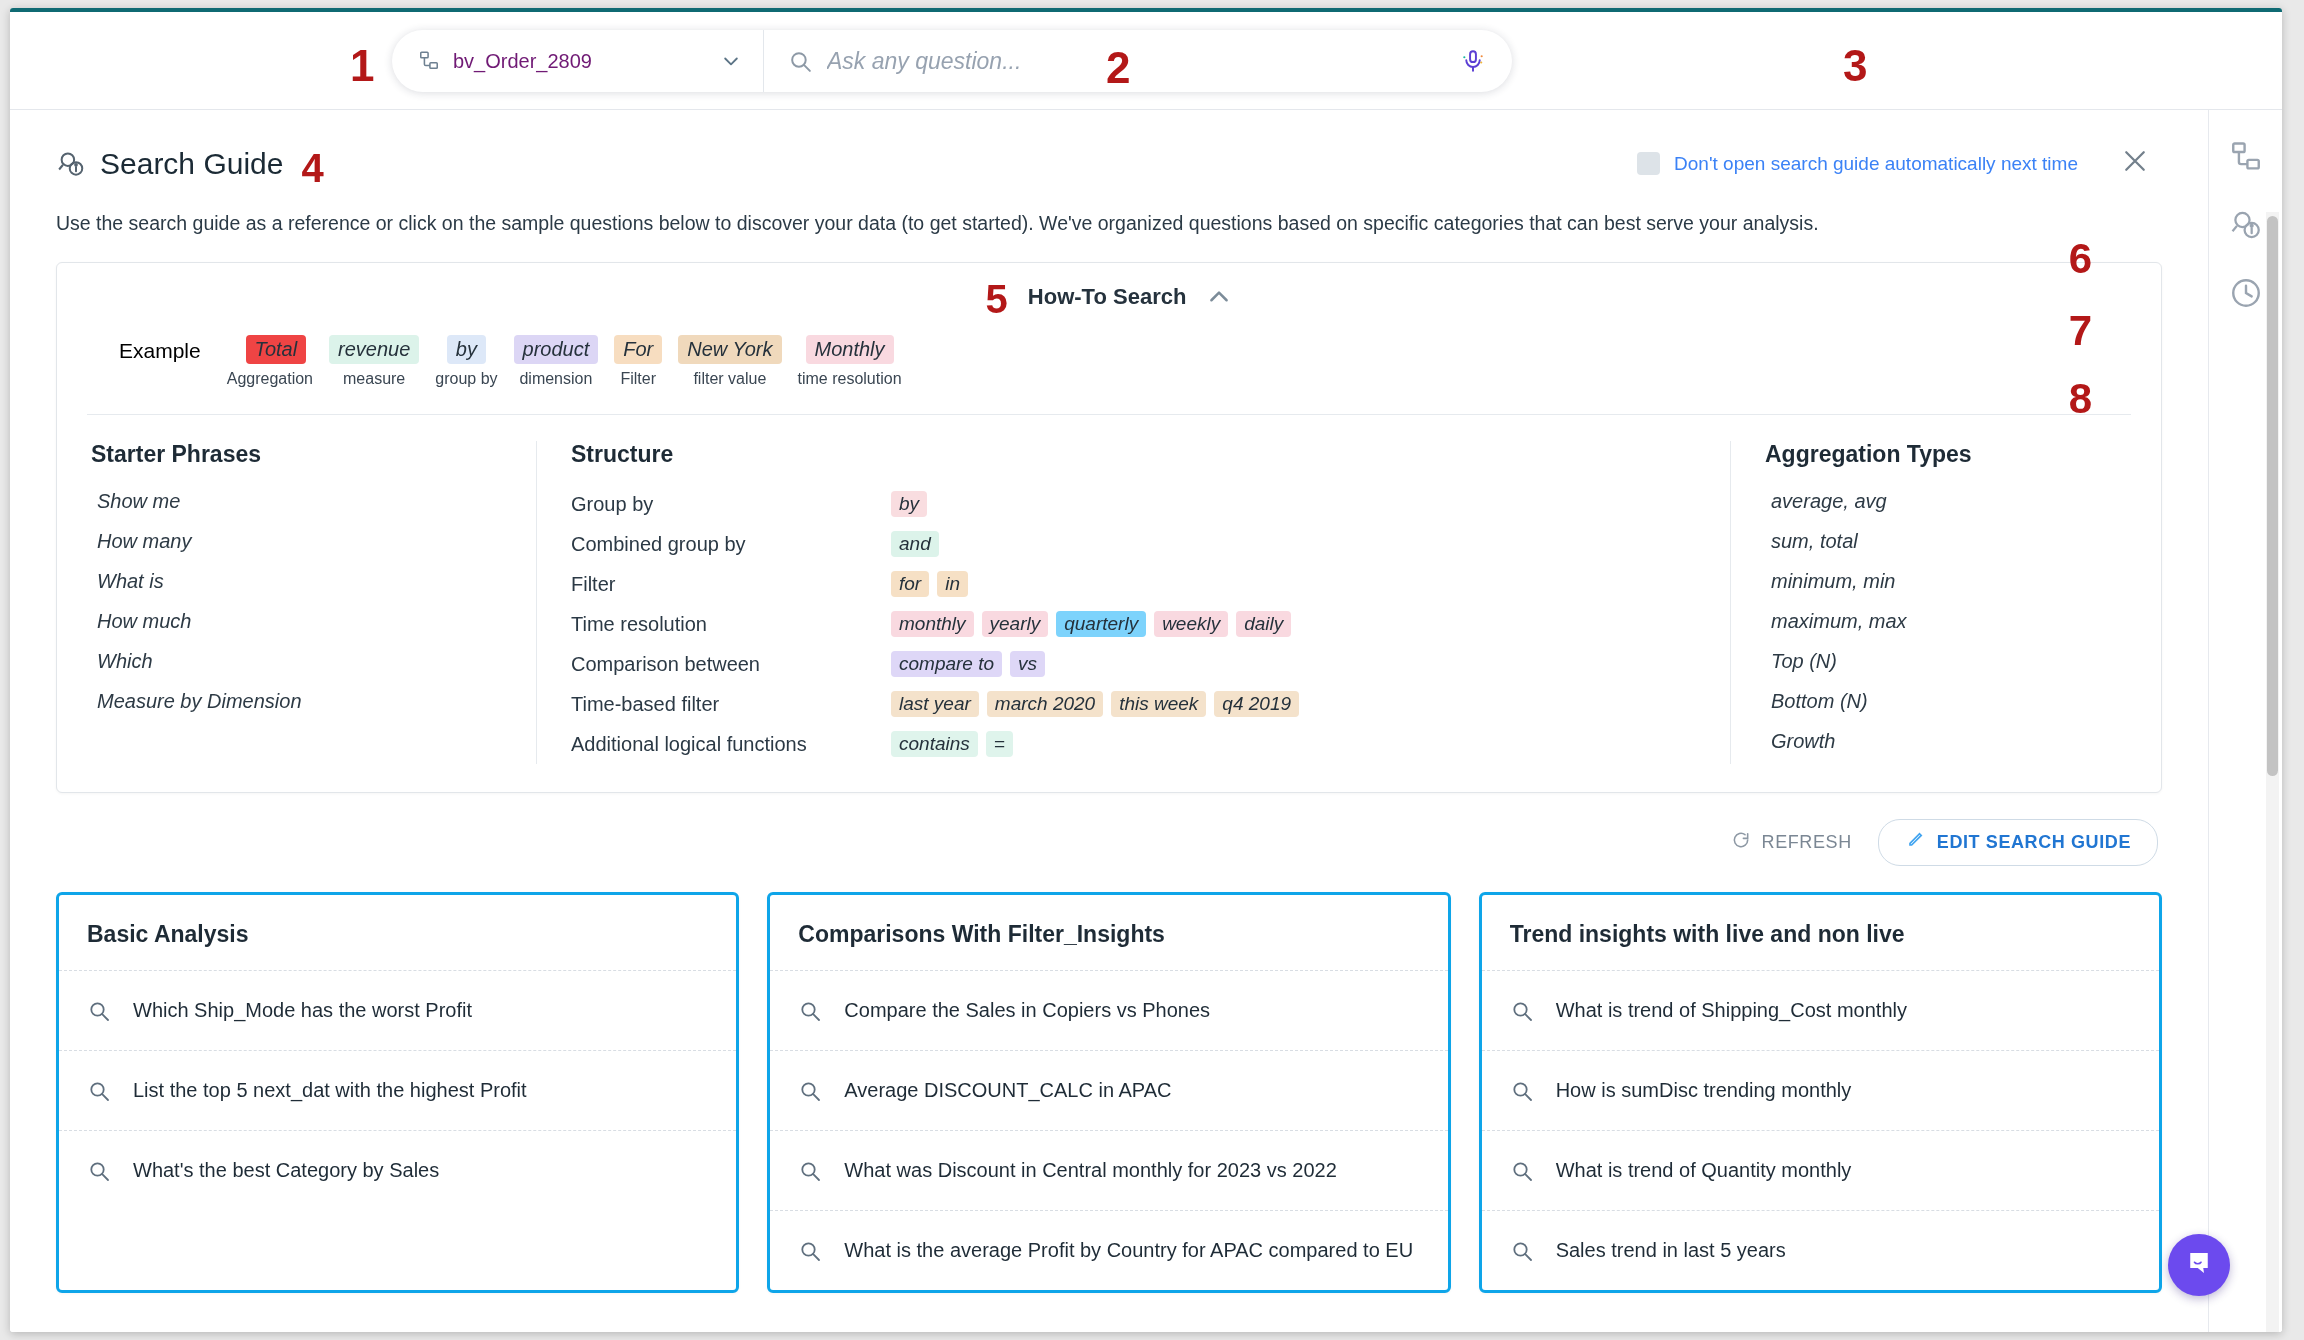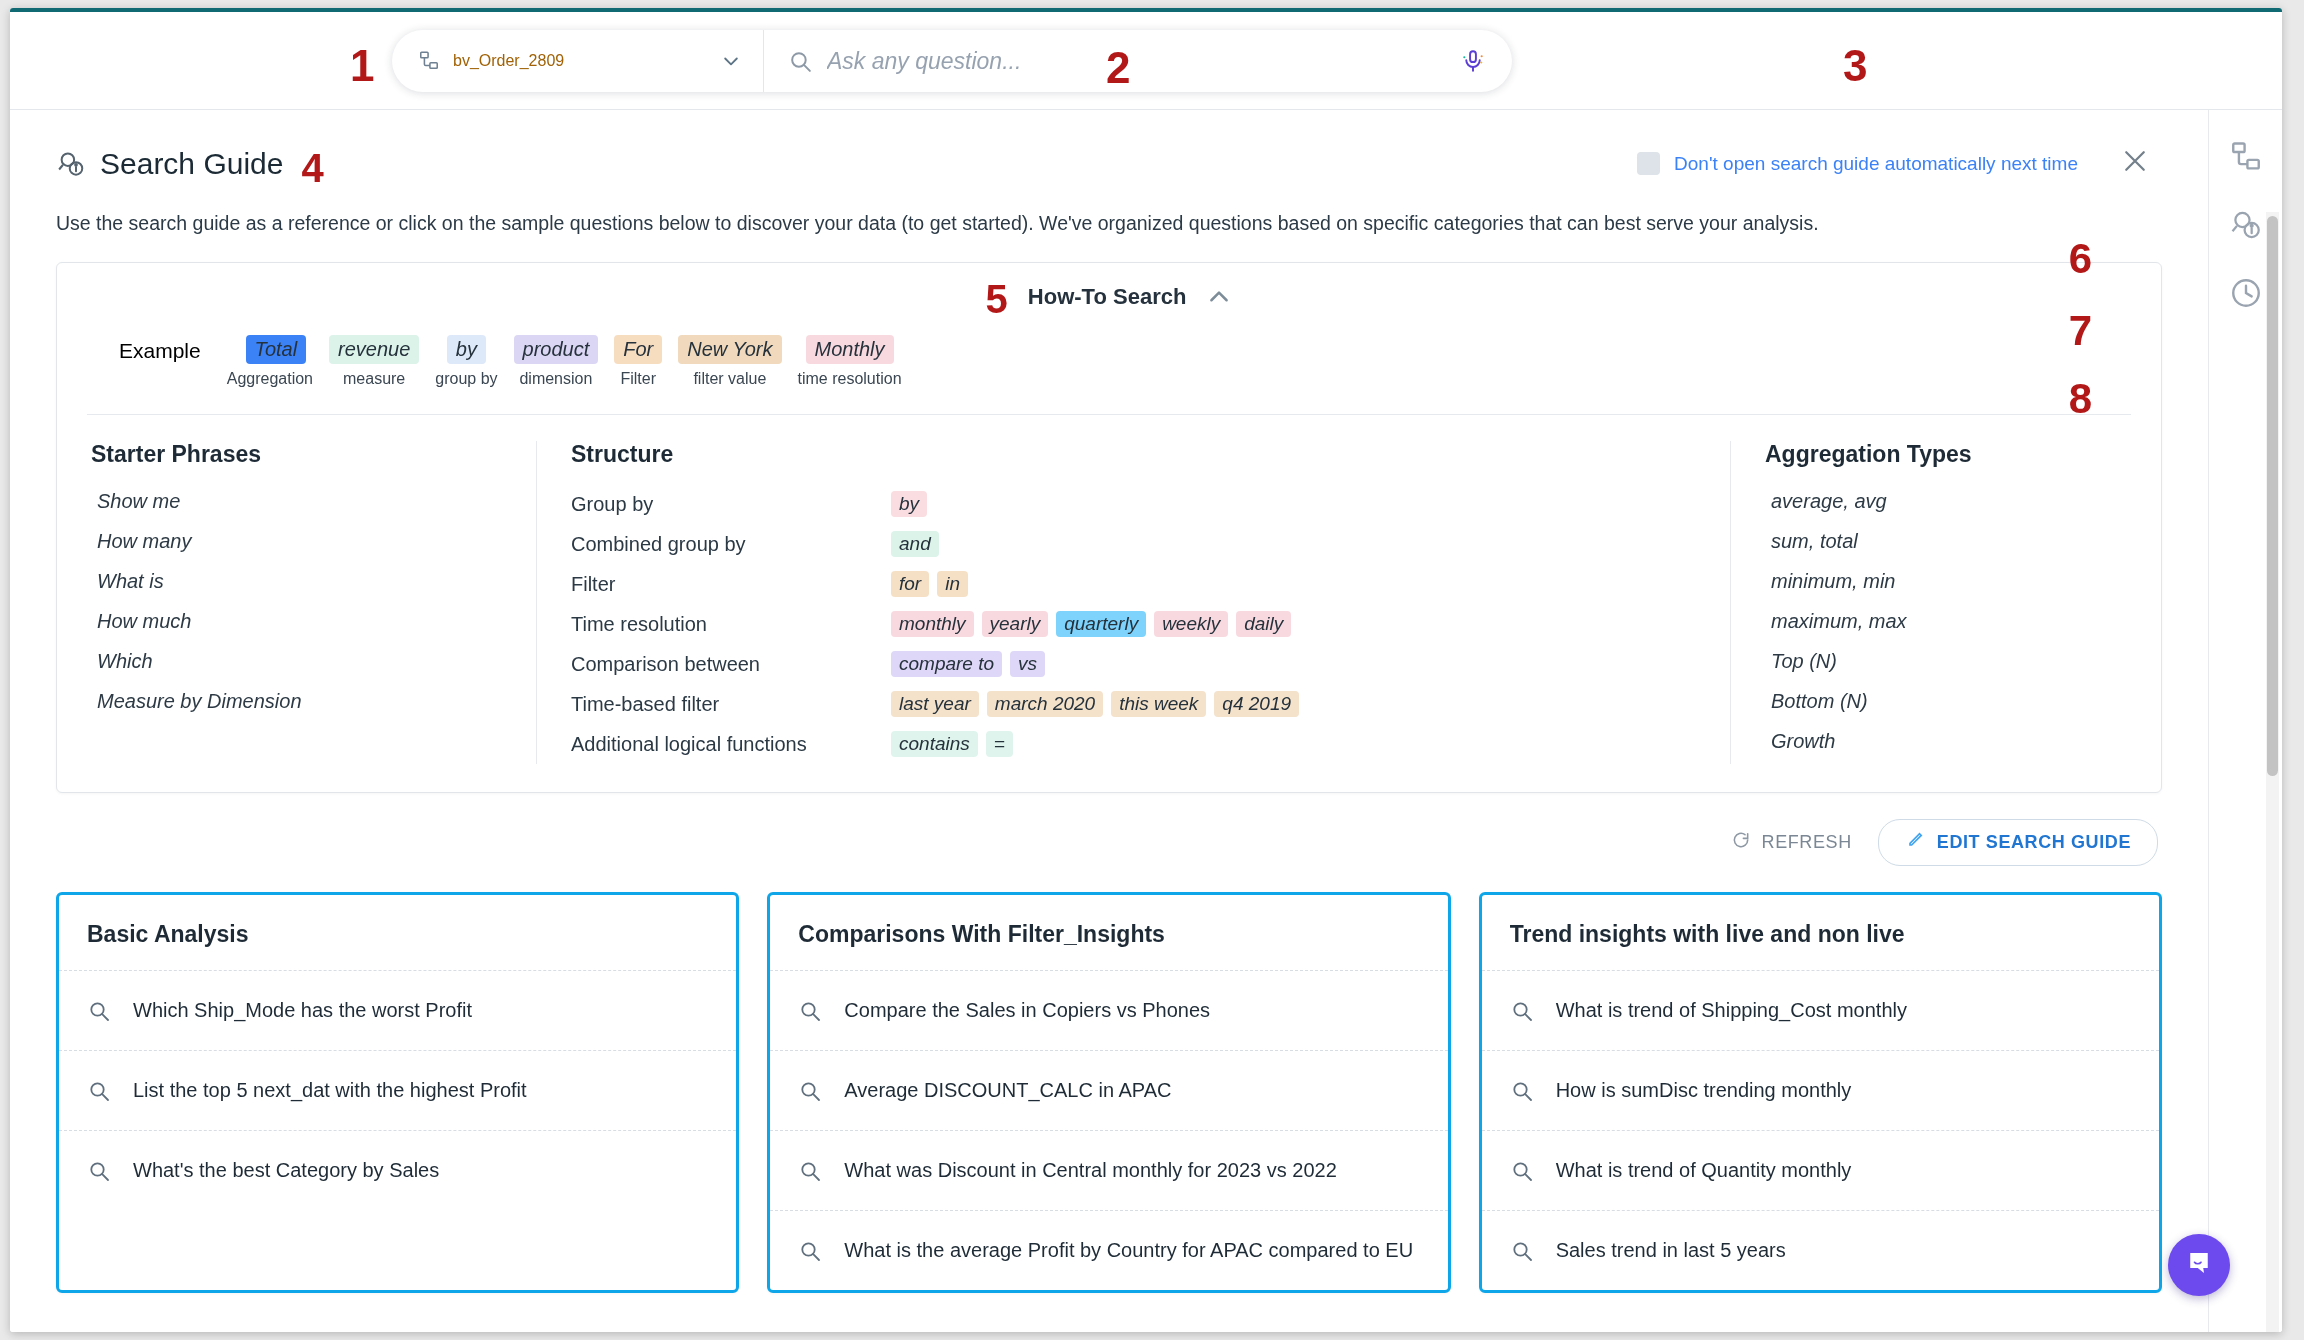--- a/index.html
+++ b/index.html
@@ -37,21 +37,21 @@
     display: flex; align-items: center;
   }
   .ds-select {
     width: 372px; height: 100%;
     display: flex; align-items: center;
     padding: 0 22px 0 26px;
     border-right: 1px solid #e3e7ec;
     cursor: pointer;
   }
   .ds-icon { width: 22px; height: 22px; flex: 0 0 22px; margin-right: 13px; }
-  .ds-name { font-size: 16px; color: #a16207; white-space: nowrap; text-align: center; }
+  .ds-name { font-size: 20px; color: #701a75; white-space: nowrap; text-align: center; }
   .ds-caret { margin-left: auto; width: 20px; height: 20px; }
   .q-area { flex: 1; display: flex; align-items: center; padding: 0 26px 0 24px; }
   .q-icon { width: 25px; height: 25px; flex:0 0 25px; margin-right: 14px; }
   .q-input {
     flex: 1; border: 0; outline: none;
     font-family: "Liberation Sans", sans-serif;
     font-size: 23px; font-style: italic; color: #4c1d95;
     background: transparent;
   }
   .q-input::placeholder { color: #97a2b0; font-style: italic; }
@@ -284,21 +284,21 @@
             <svg viewBox="0 0 24 24" fill="none" stroke="#7c8c99" stroke-width="2.3" stroke-linecap="round" stroke-linejoin="round">
                 <path d="M5 15l7-7 7 7"></path>
               </svg>
           </span>
         </div>
 
         <div class="example-row">
           <span class="ex-label">Example</span>
           <div id="ex-tokens" style="display:flex; gap:16px;">
               <div class="ex-item">
-                <span class="ex-tok" style="background: #3b82f6; margin-left: 12px;">Total</span>
+                <span class="ex-tok" style="background: #ef4444; margin-left: 12px;">Total</span>
                 <span class="ex-sub">Aggregation</span>
               </div>
               <div class="ex-item">
                 <span class="ex-tok" style="background: rgb(220, 243, 234);">revenue</span>
                 <span class="ex-sub">measure</span>
               </div>
               <div class="ex-item">
                 <span class="ex-tok" style="background: rgb(221, 232, 248);">by</span>
                 <span class="ex-sub">group by</span>
               </div>

